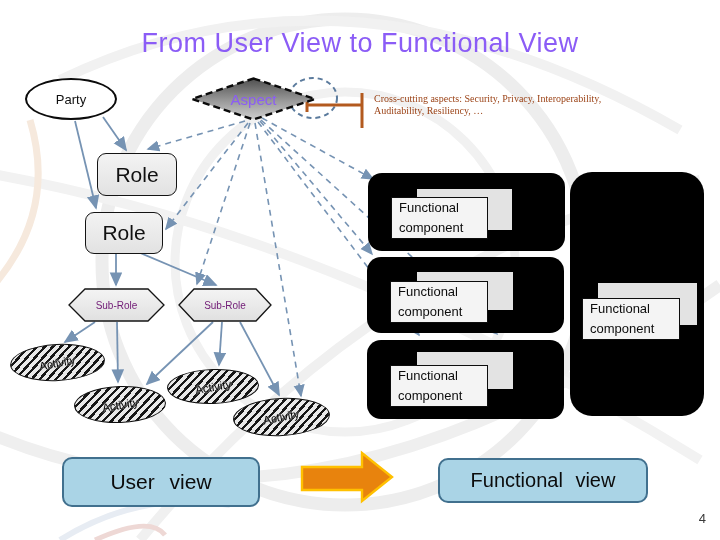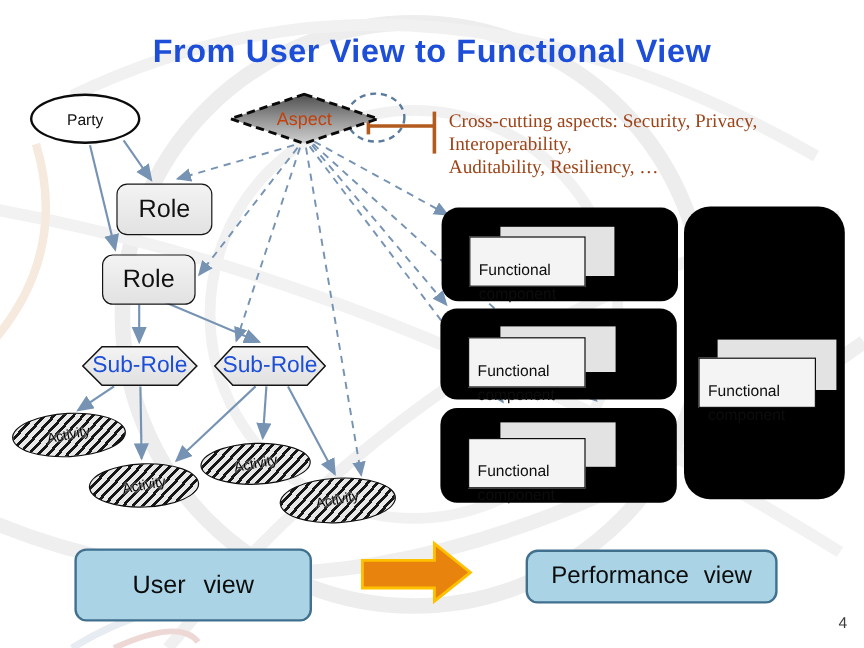--- a/index.html
+++ b/index.html
@@ -5,61 +5,61 @@
   html,body{margin:0;padding:0;background:#888;}
   #slide{
     position:relative;width:720px;height:540px;background:#ffffff;
     font-family:"Liberation Sans",sans-serif;overflow:hidden;
   }
   #watermark,#connectors{position:absolute;left:0;top:0;width:720px;height:540px;}
   .abs{position:absolute;box-sizing:border-box;}
 
   .slide-title{
     left:0;top:28px;width:720px;text-align:center;
-    font-size:27px;font-weight:bold;color:#1d4ed8;letter-spacing:.5px;
+    font-size:27px;font-weight:normal;color:#8b5cf6;letter-spacing:.5px;
   }
 
   .ellipse-node{
     border:2.6px solid #0b0b0b;border-radius:50%;background:#ffffff;
     display:flex;align-items:center;justify-content:center;font-size:13px;color:#111;
   }
   .diamond-wrap{display:flex;align-items:center;justify-content:center;}
   .diamond-wrap svg{position:absolute;left:0;top:0;}
-  .diamond-label{position:relative;font-size:15px;color:#c2410c;}
+  .diamond-label{position:relative;font-size:15px;color:#8b5cf6;}
 
   .role-box{
     background:linear-gradient(#f3f3f3,#e2e2e2);
     border:1.2px solid #141414;border-radius:9px;
     display:flex;align-items:center;justify-content:center;font-size:21px;color:#111;
   }
   .hex-wrap{display:flex;align-items:center;justify-content:center;}
   .hex-wrap svg{position:absolute;left:0;top:0;}
-  .hex-label{position:relative;font-size:19px;color:#1d4ed8;}
+  .hex-label{position:relative;font-size:10px;color:#701a75;}
 
   .activity{
     border:1.6px solid #0d0d0d;border-radius:50%;
     background:repeating-linear-gradient(135deg,#161616 0 2.4px,#e9e9e9 2.4px 6px);
     display:flex;align-items:center;justify-content:center;
   }
   .activity span{
     font-size:11.5px;color:#000;transform:rotate(-8deg);
     text-shadow:0 0 2px #dcdcdc, 0 0 2px #dcdcdc;
   }
 
   .black-panel{background:#000;border-radius:14px;}
   .black-panel.tall{border-radius:22px;}
   .fc-back{background:#e3e3e3;}
   .fc-front{
     background:#f4f4f4;border:1.6px solid #0d0d0d;
-    font-size:13px;line-height:1.55;color:#0d0d0d;padding:17px 0 0 7px;
+    font-size:13px;line-height:1.55;color:#0d0d0d;padding:0 0 0 7px;
   }
 
   .crosscut{
     left:374px;top:93px;width:335px;
-    font-family:"Liberation Serif",serif;font-size:16px;line-height:1.18;color:#9c4418;
+    font-family:"Liberation Serif",serif;font-size:10px;line-height:1.18;color:#9c4418;
   }
 
   .view-box{
     background:#aad4e6;border:2.2px solid #41708e;border-radius:10px;
     display:flex;align-items:center;justify-content:center;color:#0c0c0c;
   }
   .view-box.user{font-size:21px;word-spacing:9px;}
   .view-box.functional{font-size:20px;word-spacing:7px;}
 
   .footer-text{left:24px;top:511px;font-size:13px;color:#3a3a3a;}
@@ -193,27 +193,27 @@
 
   <div class="abs fc-back" style="left:417px;top:272px;width:96px;height:38px;"></div>
   <div class="abs fc-front" style="left:390px;top:281px;width:98px;height:42px;">Functional component</div>
 
   <div class="abs fc-back" style="left:417px;top:352px;width:96px;height:37px;"></div>
   <div class="abs fc-front" style="left:390px;top:365px;width:98px;height:42px;">Functional component</div>
 
   <div class="abs fc-back" style="left:598px;top:283px;width:99px;height:42px;"></div>
   <div class="abs fc-front" style="left:582px;top:298px;width:98px;height:42px;">Functional component</div>
 
-  <div class="abs view-box user" style="left:62px;top:457px;width:198px;height:61px;">
+  <div class="abs view-box user" style="left:62px;top:457px;width:198px;height:50px;">
     <span>User view</span>
   </div>
 
   <svg class="abs" style="left:300px;top:450px;" width="96" height="55" viewBox="0 0 96 55">
     <polygon points="2,17 62,17 62,3 92,27 62,51 62,40 2,40" fill="#e8830d" stroke="#ffc000" stroke-width="2.4" stroke-linejoin="miter"></polygon>
   </svg>
 
   <div class="abs view-box functional" style="left:438px;top:458px;width:210px;height:45px;">
-    <span>Performance view</span>
+    <span>Functional view</span>
   </div>
 
   <div class="abs page-num">4</div>
 
 </div>
 
 </body></html>

